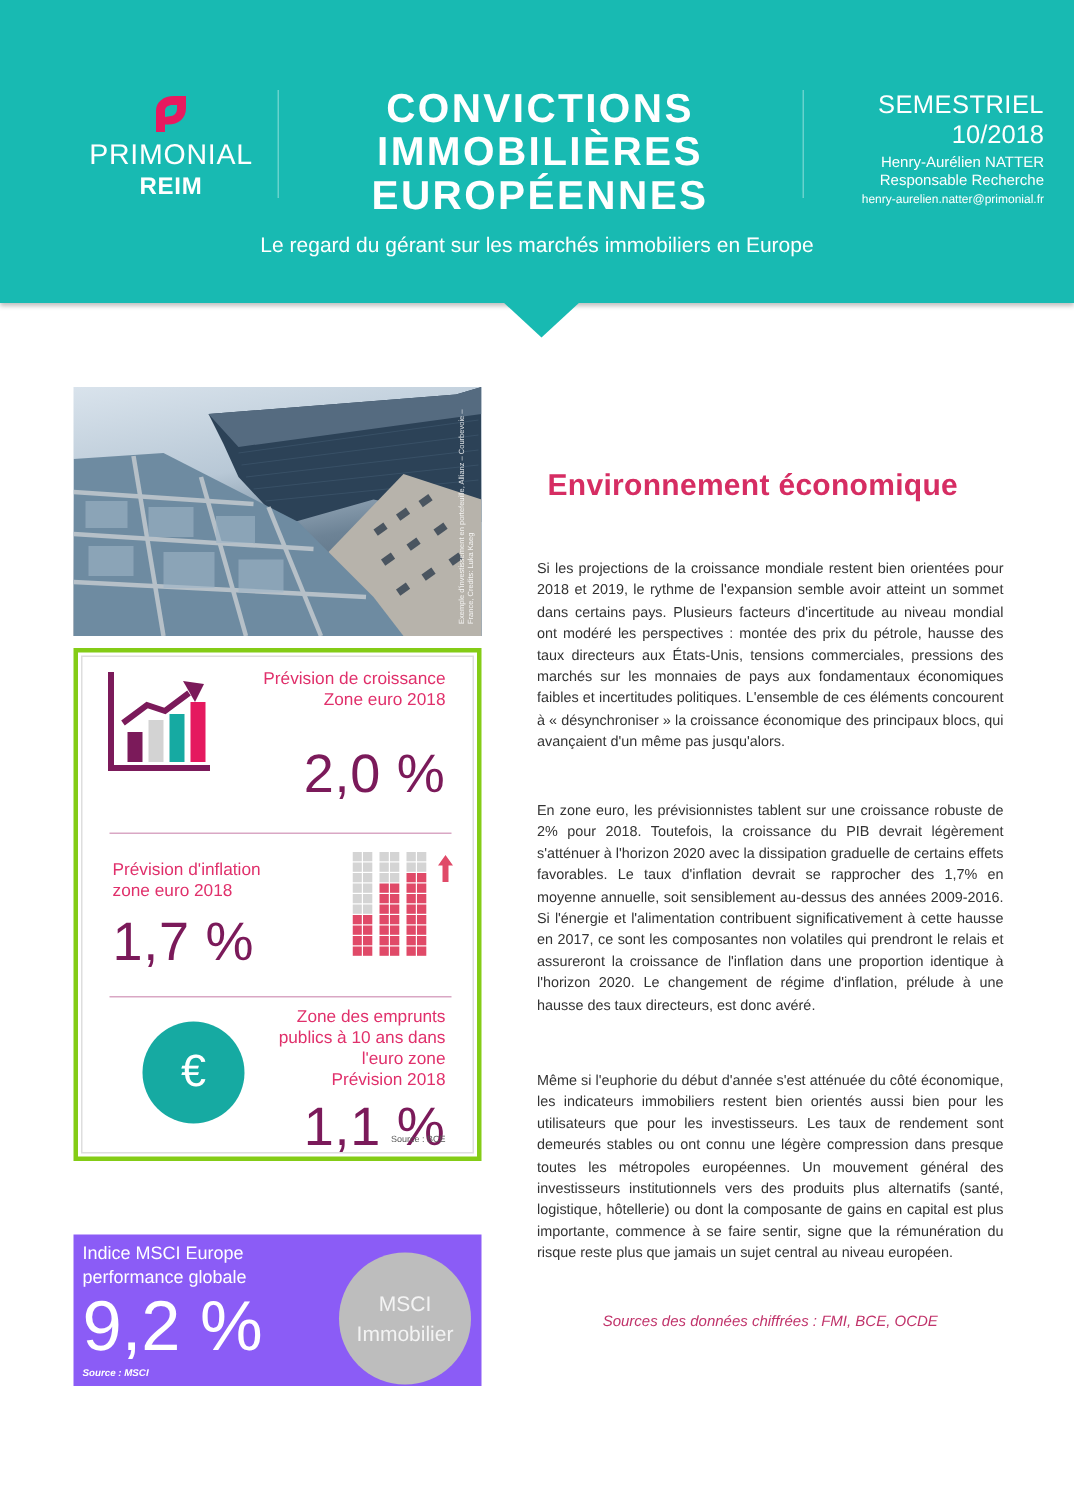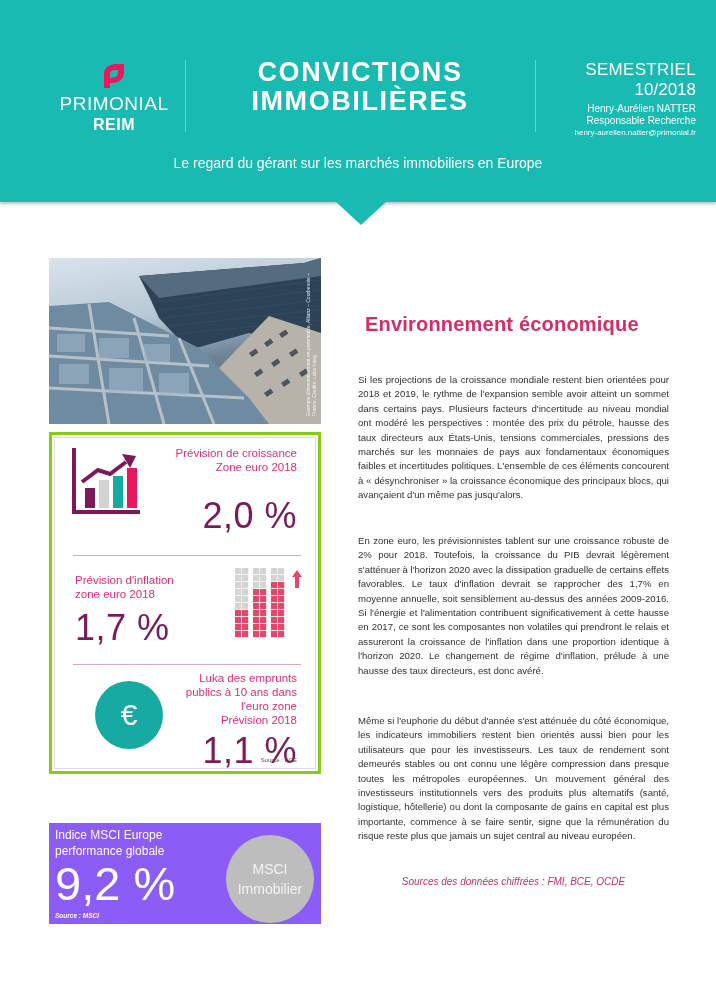--- a/index.html
+++ b/index.html
@@ -105,20 +105,21 @@
       <path d="M10 16 V12 C10 9.5 12 8 15 8 H18 V10.5 C18 13.5 16 15.5 13 15.5 Z" fill="#18bab2"></path>
     </svg>
     <div class="logo-name">PRIMONIAL</div>
     <div class="logo-sub">REIM</div>
   </div>
   <div class="vsep l"></div>
 
   <div class="title-block">
     <div class="title-line">CONVICTIONS</div>
     <div class="title-line">IMMOBILIÈRES</div>
+    <div class="title-line">EUROPÉENNES</div>
   </div>
   <div class="subtitle">Le regard du gérant sur les marchés immobiliers en Europe</div>
 
   <div class="vsep r"></div>
   <div class="meta">
     <div class="meta-freq">SEMESTRIEL</div>
     <div class="meta-date">10/2018</div>
     <div class="meta-author">Henry-Aurélien NATTER</div>
     <div class="meta-role">Responsable Recherche</div>
     <div class="meta-email">henry-aurelien.natter@primonial.fr</div>
@@ -257,21 +258,21 @@
         <rect x="36" y="56" width="6.2" height="6.2" fill="#e04a68"></rect>
         <rect x="43" y="56" width="6.2" height="6.2" fill="#e04a68"></rect>
         <rect x="36" y="63" width="6.2" height="6.2" fill="#e04a68"></rect>
         <rect x="43" y="63" width="6.2" height="6.2" fill="#e04a68"></rect>
         <path d="M62 2 L67 9 H64 V20 H60 V9 H57 Z" fill="#e04a68"></path>
       </svg>
     <div class="kf-hr" style="top:226px"></div>
 
     <div class="kf3-icon">€</div>
     <div class="kf3-label kf-label">
-      <div>Luka des emprunts</div>
+      <div>Zone des emprunts</div>
       <div>publics à 10 ans dans</div>
       <div>l'euro zone</div>
       <div>Prévision 2018</div>
     </div>
     <div class="kf3-value kf-value">1,1 %</div>
     <div class="kf3-source">Source : BCE</div>
   </div>
 </section>
 
 <section class="msci">

